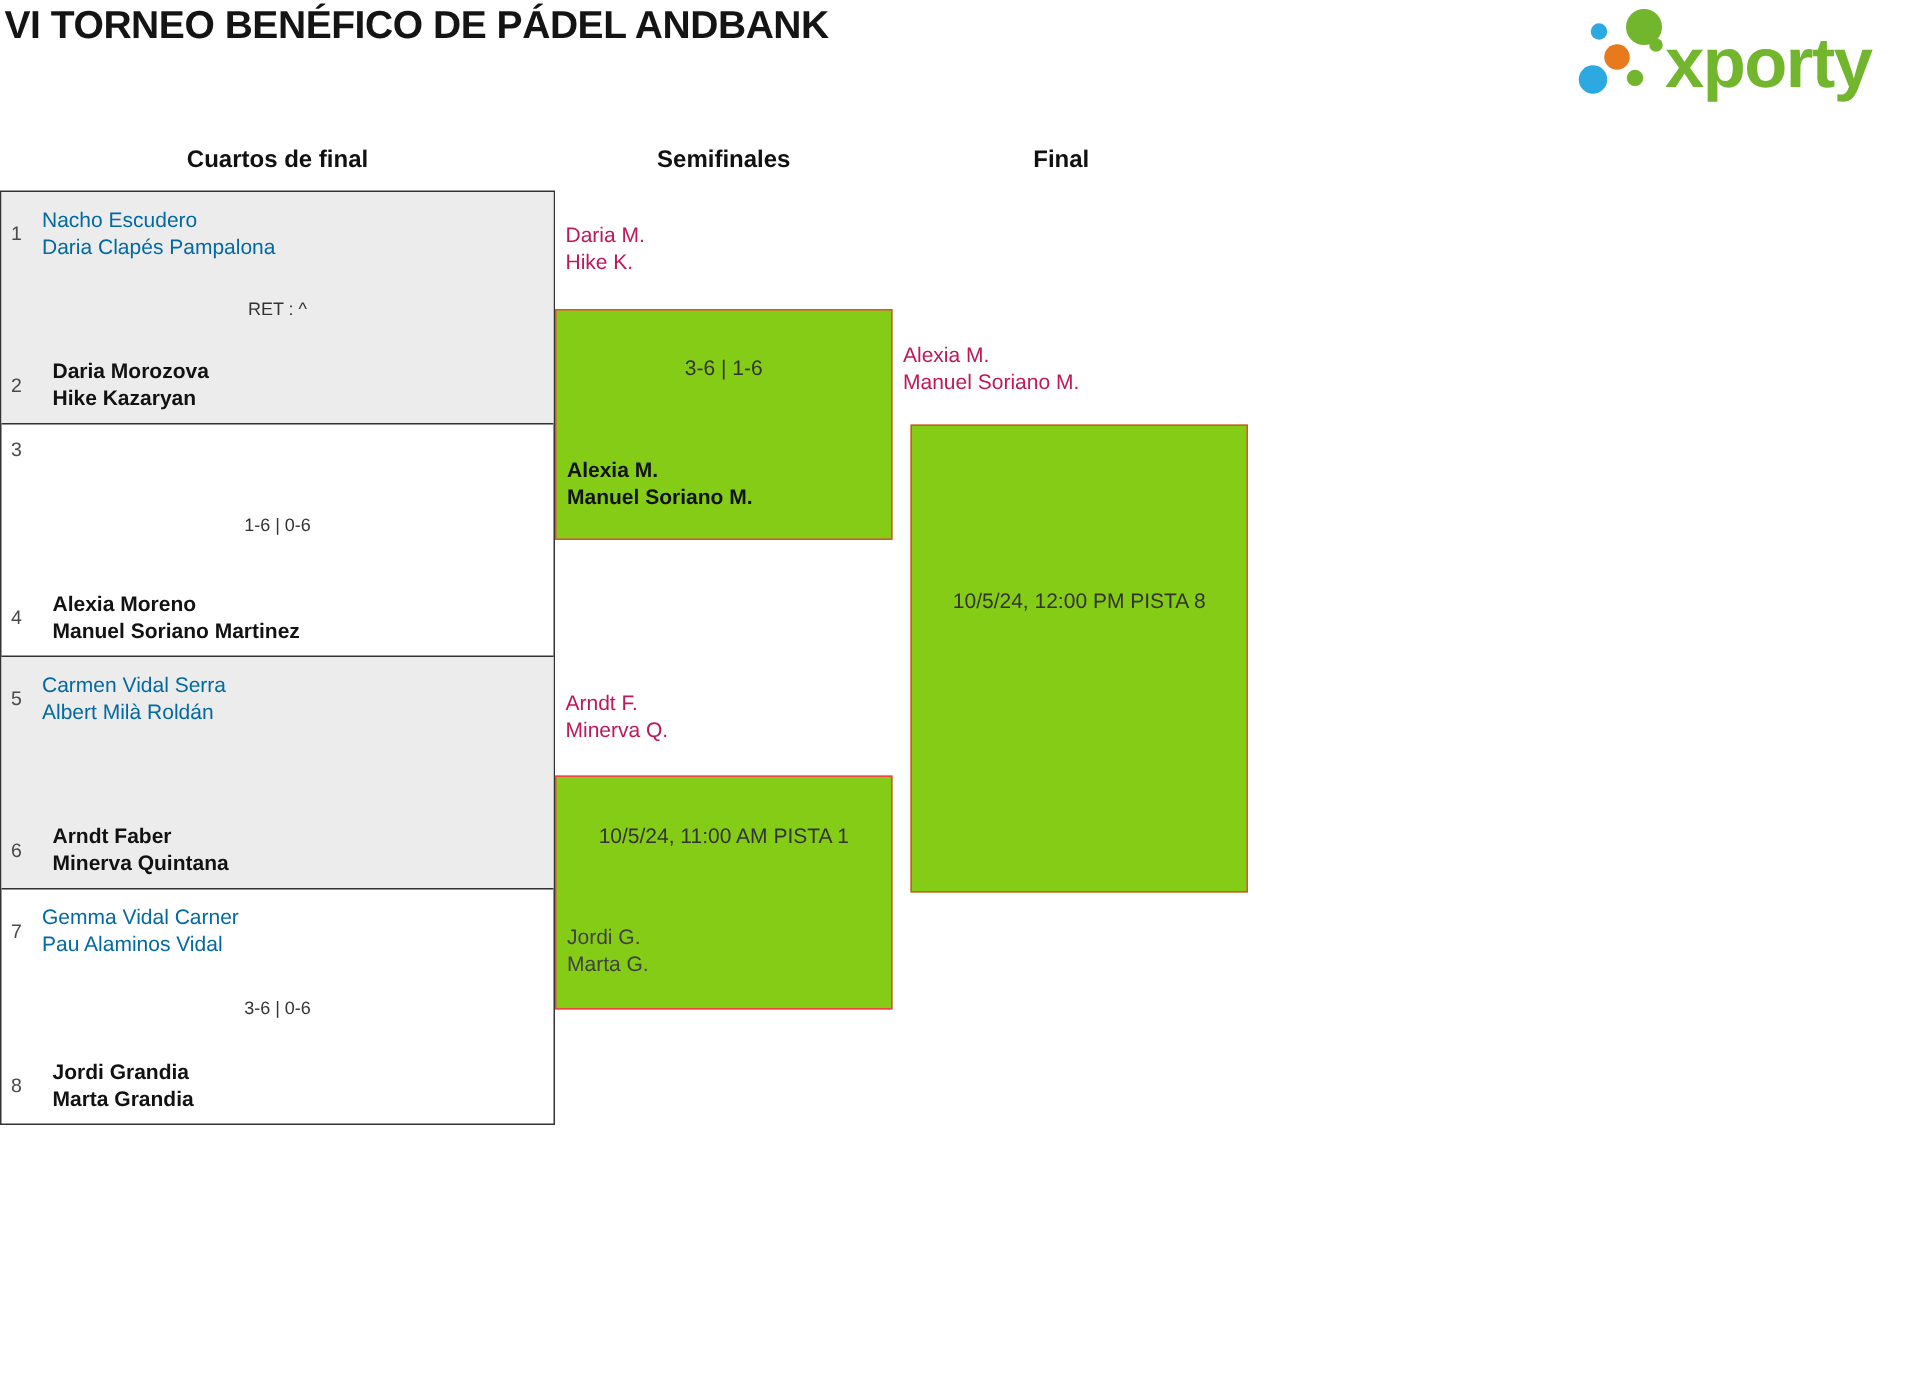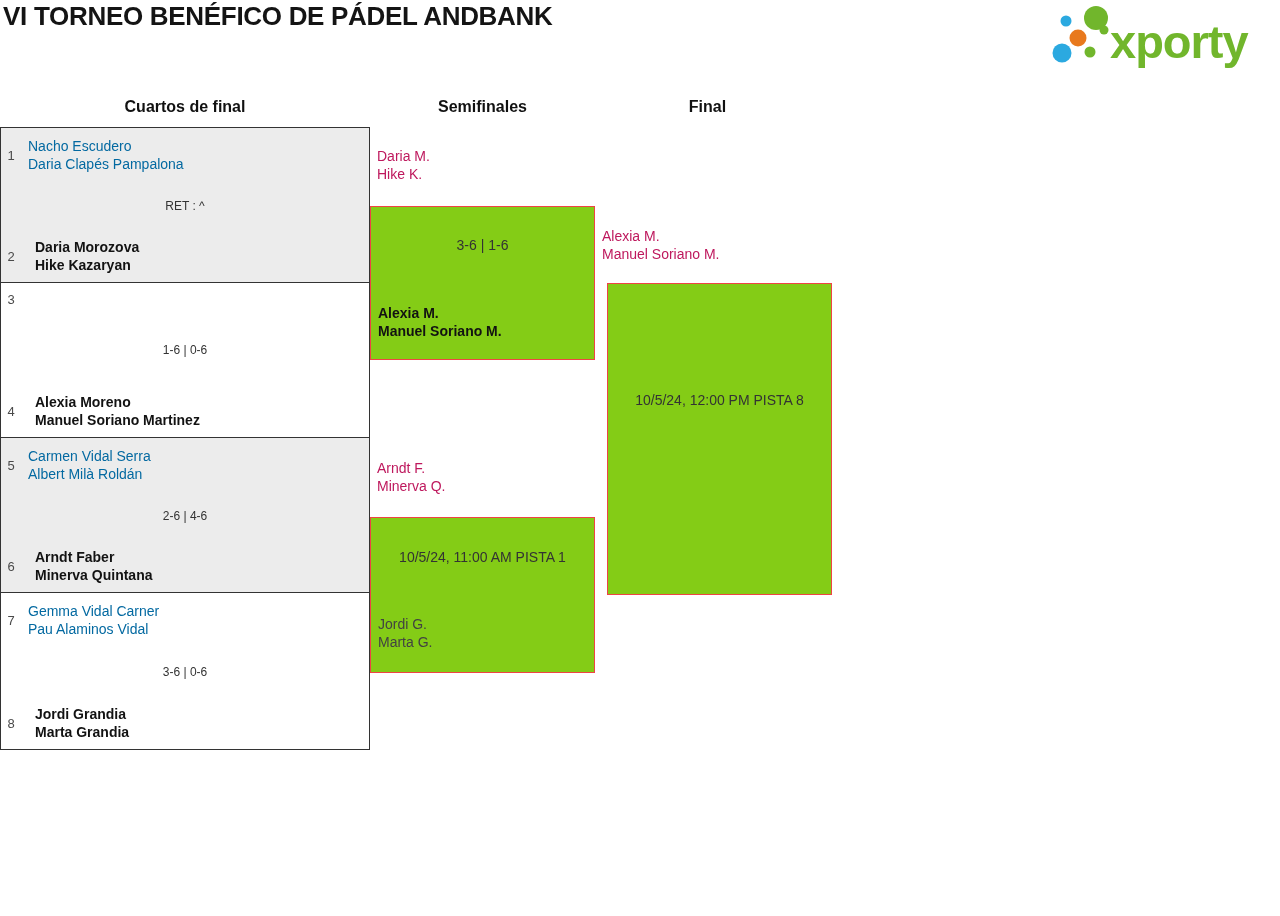--- a/index.html
+++ b/index.html
@@ -141,21 +141,20 @@
     </div>
 
     <div class="qf-match shade">
       <div class="pair">
         <span class="seed">5</span>
         <span class="names">
           <span>Carmen Vidal Serra</span><br>
           <span>Albert Milà Roldán</span>
         </span>
       </div>
-      <div class="score">2-6 | 4-6</div>
       <div class="pair">
         <span class="seed">6</span>
         <span class="names winner">
           <span>Arndt Faber</span><br>
           <span>Minerva Quintana</span>
         </span>
       </div>
     </div>
 
     <div class="qf-match">

